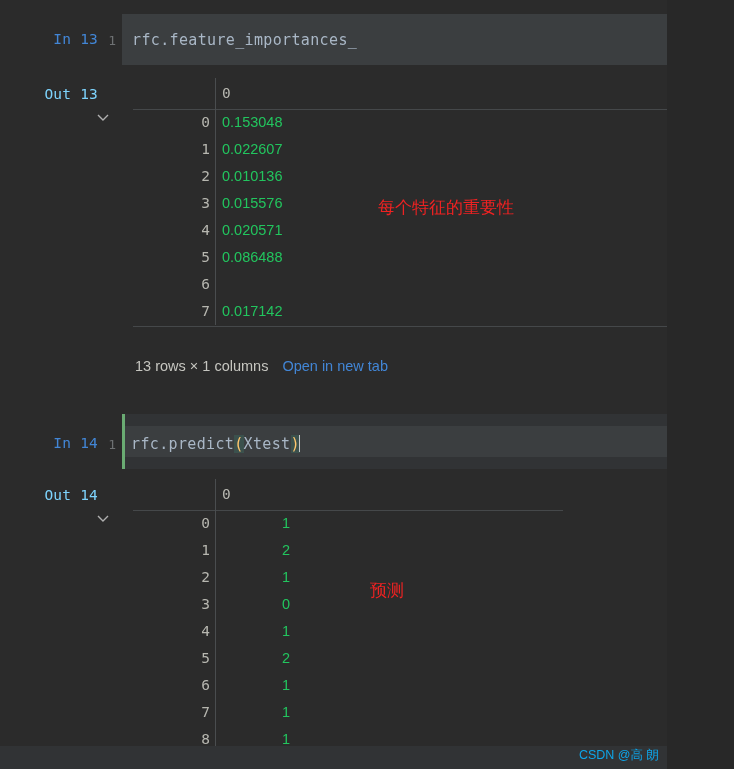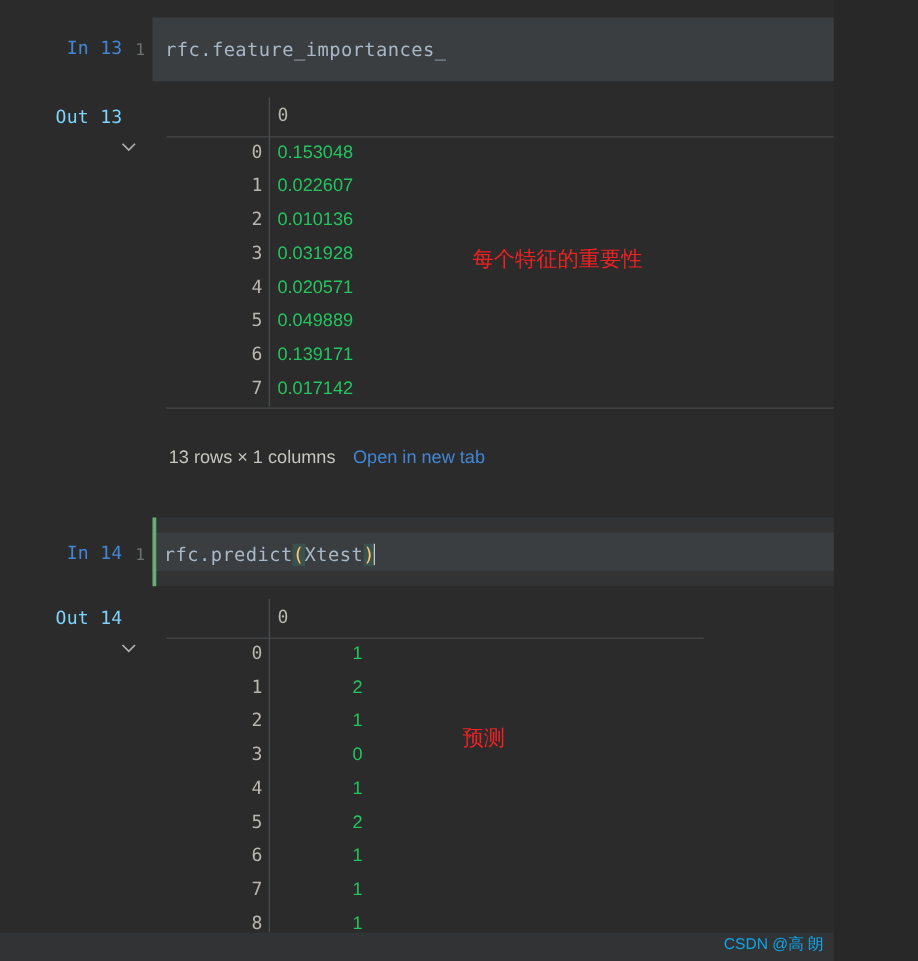--- a/index.html
+++ b/index.html
@@ -248,36 +248,35 @@
           <div class="df-value">0.022607</div>
         </div>
         <div class="df-row">
           <div class="df-divider-v"></div>
           <div class="df-index">2</div>
           <div class="df-value">0.010136</div>
         </div>
         <div class="df-row">
           <div class="df-divider-v"></div>
           <div class="df-index">3</div>
-          <div class="df-value">0.031928</div>
+          <div class="df-value">0.015576</div>
         </div>
         <div class="df-row">
           <div class="df-divider-v"></div>
           <div class="df-index">4</div>
           <div class="df-value">0.020571</div>
         </div>
         <div class="df-row">
           <div class="df-divider-v"></div>
           <div class="df-index">5</div>
-          <div class="df-value">0.049889</div>
+          <div class="df-value">0.086488</div>
         </div>
         <div class="df-row">
           <div class="df-divider-v"></div>
           <div class="df-index">6</div>
-          <div class="df-value">0.139171</div>
         </div>
         <div class="df-row">
           <div class="df-divider-v"></div>
           <div class="df-index">7</div>
           <div class="df-value">0.017142</div>
         </div>
       </div>
       <div class="df-hline" style="top:248px;width:596px;"></div>
     </div>
 

